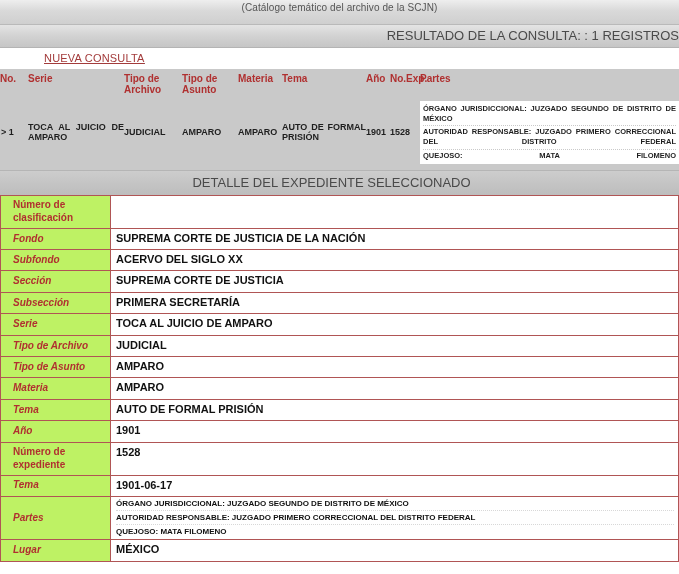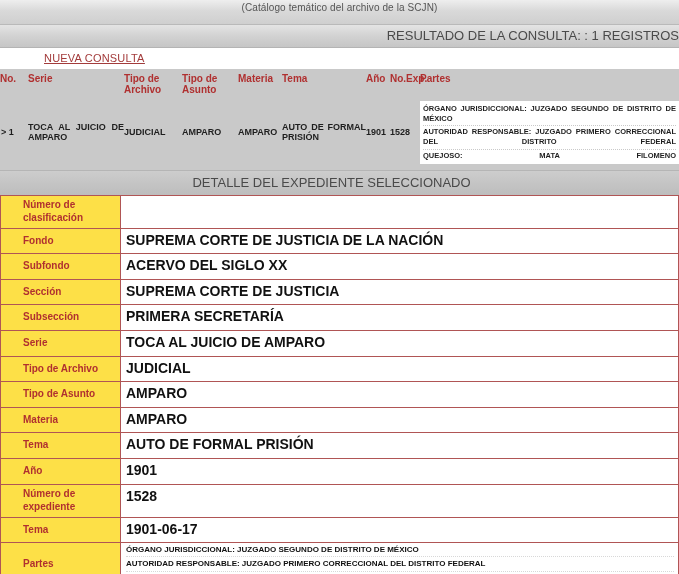--- a/index.html
+++ b/index.html
@@ -131,47 +131,47 @@
     border: 1px solid #b05555;
     border-collapse: collapse;
   }
   .detail td {
     border-top: 1px solid #b05555;
     border-bottom: 1px solid #b05555;
     vertical-align: top;
   }
   .detail td.lbl {
     width: 94px;
-    background: #fde047;
+    background: #bef264;
     color: #b03030;
     font-size: 10px;
     font-weight: bold;
-    padding: 2px 3px 3px 22px;
+    padding: 2px 3px 3px 12px;
     border-right: 1px solid #b05555;
     line-height: 1.35;
   }
   .detail td.val {
     background: #ffffff;
     color: #111111;
-    font-size: 14px;
+    font-size: 11px;
     font-weight: bold;
     padding: 2px 4px 3px 5px;
     line-height: 1.4;
   }
   .detail td.val.small {
     font-size: 8px;
     padding: 0 4px 1px 5px;
   }
   .detail td.val.small .pline {
     border-bottom: 1px dotted #d8d8d8;
     padding: 1px 0;
   }
   .detail td.val.small .pline:last-child { border-bottom: none; }
   .lbl.tall { vertical-align: top; }
-  .lbl.mid  { vertical-align: middle; }
+  .lbl.mid  { vertical-align: middle; font-style: italic; }
 </style>
 </head>
 <body>
 
 <div class="banner">(Catálogo temático del archivo de la SCJN)</div>
 <div class="banner2">RESULTADO DE LA CONSULTA: : 1 REGISTROS</div>
 
 <div class="linkbar">
   <span class="nc-link">NUEVA CONSULTA</span>
 </div>

